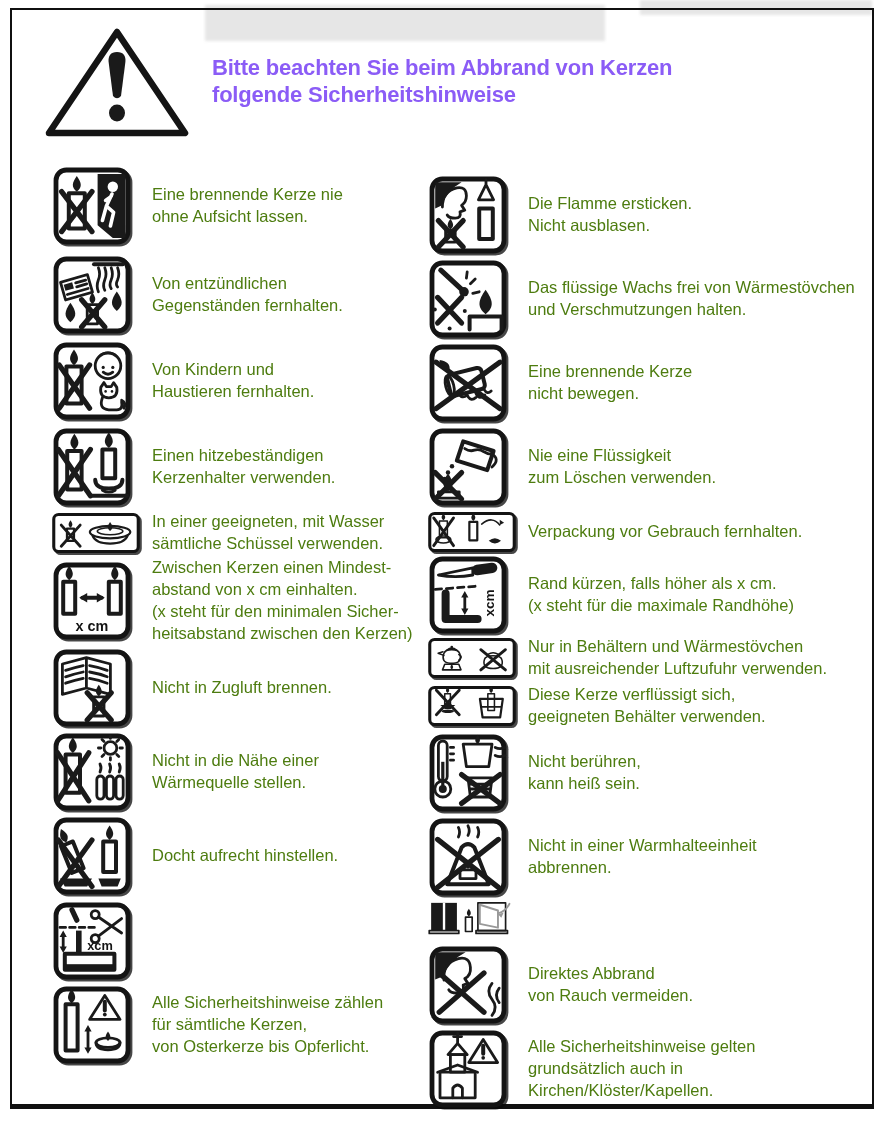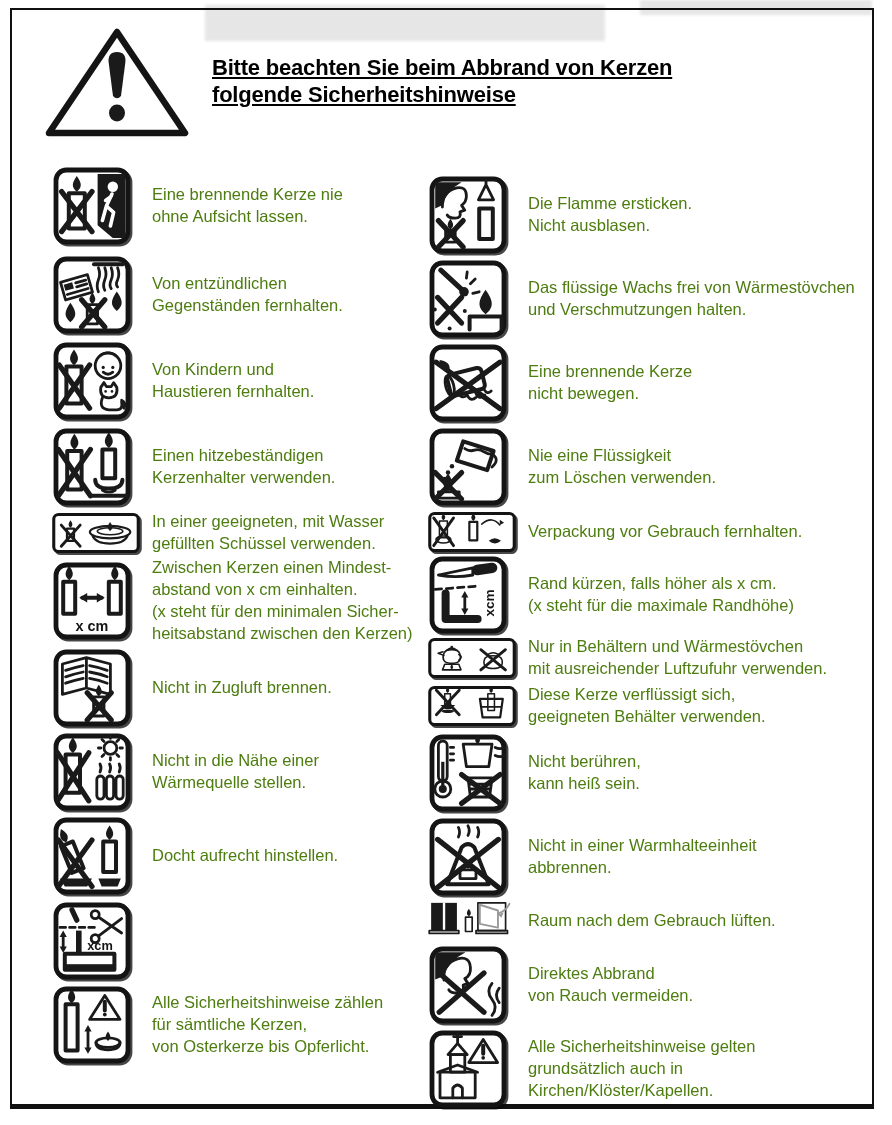--- a/index.html
+++ b/index.html
@@ -11,22 +11,22 @@
   .artifact{position:absolute;background:#e6e6e6;filter:blur(1.5px);}
   .a1{left:205px;top:5px;width:400px;height:36px;}
   .a2{left:640px;top:0;width:232px;height:15px;}
   .frame{
     position:absolute;left:10px;top:8px;width:860px;height:1094px;
     border:2.5px solid #101010;border-bottom-width:5px;background:transparent;
   }
   .header-triangle{position:absolute;left:42px;top:25px;}
   .page-title{
     position:absolute;left:212px;top:55px;width:560px;
-    font-size:22px;font-weight:bold;line-height:1.22;color:#000000;
-    white-space:pre-line;letter-spacing:-0.2px;text-decoration:underline;
+    font-size:22px;font-weight:bold;line-height:1.22;color:#8b5cf6;
+    white-space:pre-line;letter-spacing:-0.2px;
   }
   .col{position:absolute;display:flex;flex-direction:column;}
   .col-left{left:52px;top:160px;width:372px;}
   .col-right{left:428px;top:173px;width:444px;}
   .row{display:flex;align-items:center;}
   .icon-box{width:100px;flex:none;display:flex;align-items:center;}
   .item-text{
     font-size:16.5px;line-height:1.32;white-space:pre-line;color:#4d7c0f;
     flex:1;
   }
@@ -149,21 +149,21 @@
         <use href="#flame" class="fl" transform="translate(42,31) scale(0.95)"></use>
         <rect class="ol" x="34" y="36" width="16" height="28"></rect>
         <path class="xx" d="M21 28 L64 76 M64 28 L21 76"></path>
         <ellipse class="ol" cx="132" cy="44" rx="46" ry="14"></ellipse>
         <ellipse class="ol thin" cx="132" cy="42" rx="29" ry="8"></ellipse>
         <path class="ol" d="M92 52 q7 18 40 18 q33 0 40 -18"></path>
         <use href="#flame" class="fl" transform="translate(132,38) scale(1.15)"></use>
       </svg>
     </div>
     <div class="item-text">In einer geeigneten, mit Wasser
-gefüllten Schüssel verwenden.</div>
+sämtliche Schüssel verwenden.</div>
   </div>
 
   <div class="row" style="min-height:90px">
     <div class="icon-box">
       <svg class="ic" width="80" height="80" viewBox="0 0 100 100">
         <rect class="frm" x="5" y="5" width="90" height="90" rx="13"></rect>
         <use href="#flame" class="fl" transform="translate(21.5,21) scale(1)"></use>
         <rect class="ol" x="14" y="26" width="15" height="40"></rect>
         <use href="#flame" class="fl" transform="translate(78.5,21) scale(1)"></use>
         <rect class="ol" x="71" y="26" width="15" height="40"></rect>
@@ -463,21 +463,20 @@
         <rect class="ol thin" x="2" y="64" width="62" height="6"></rect>
         <use href="#flame" class="fl" transform="translate(85,32) scale(0.9)"></use>
         <rect class="ol thin" x="78" y="36" width="14" height="30"></rect>
         <rect class="ol thin" x="104" y="6" width="58" height="58"></rect>
         <path d="M108 10 L146 22 L146 58 L108 50 Z" fill="none" stroke="#999" stroke-width="4" stroke-linejoin="round"></path>
         <path d="M170 8 q-8 16 -24 20" stroke="#999" fill="none" stroke-width="4" stroke-linecap="round"></path>
         <path fill="#999" d="M146 30 l12 -4 l-5 11 Z"></path>
         <rect class="ol thin" x="100" y="64" width="66" height="6"></rect>
       </svg>
     </div>
-    <div class="item-text">Raum nach dem Gebrauch lüften.</div>
   </div>
 
   <div class="row" style="min-height:84px">
     <div class="icon-box">
       <svg class="ic" width="80" height="80" viewBox="0 0 100 100">
         <rect class="frm" x="5" y="5" width="90" height="90" rx="13"></rect>
         <path class="fl" d="M9 9 h38 q-20 10 -28 30 l-10 4 Z"></path>
         <path class="ol thin" d="M20 44 Q18 22 38 17 Q52 14 53 28 Q54 38 46 42 L50 48 L44 50 Q46 60 36 60 Q28 60 26 56"></path>
         <path class="xx" d="M14 35 L70 84 M70 35 L14 84" stroke-width="8"></path>
         <path class="ol thin" d="M80 48 q-8 10 0 20 q8 10 0 20 M89 54 q-7 9 0 18"></path>

